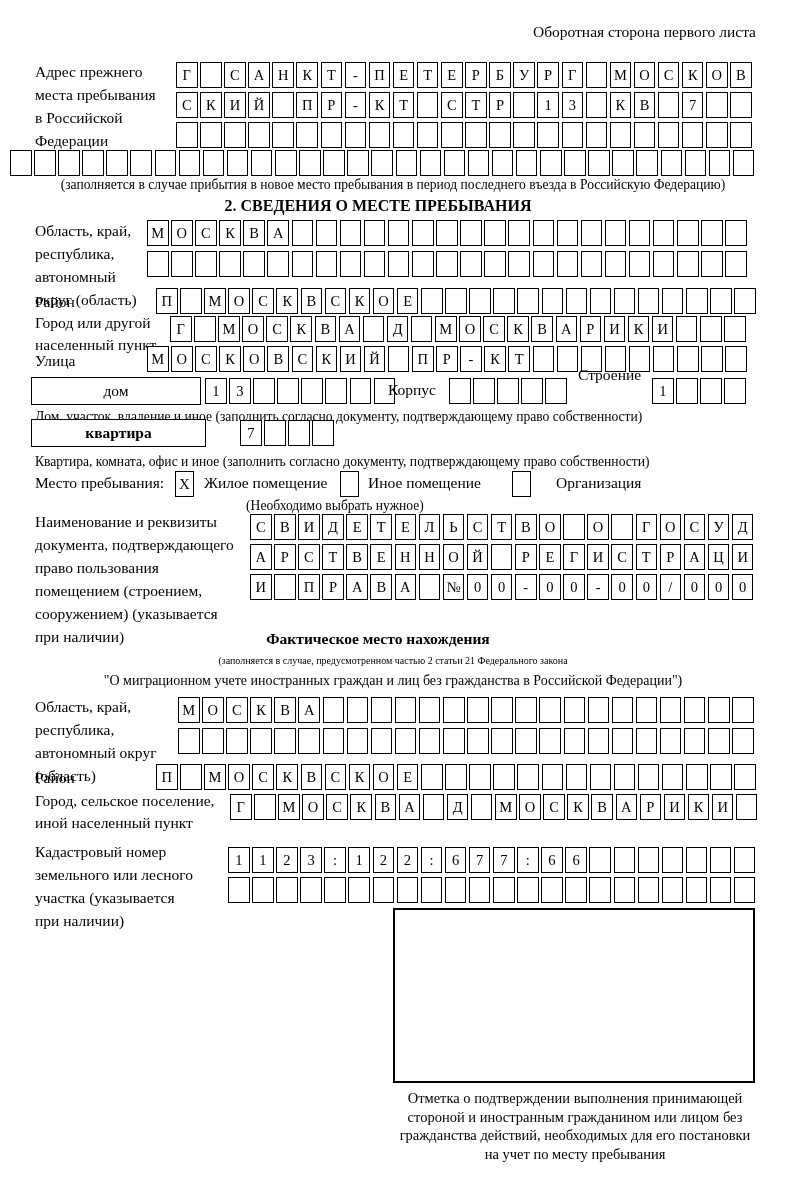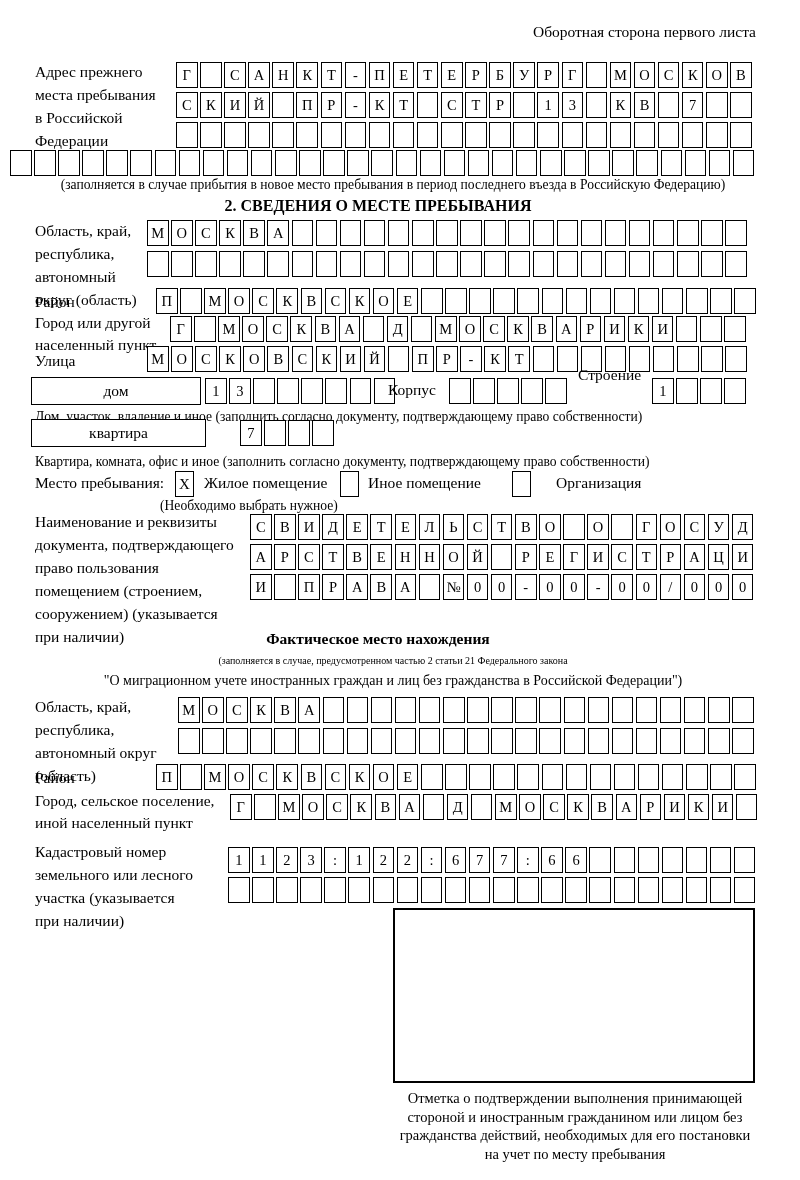--- a/index.html
+++ b/index.html
@@ -317,37 +317,37 @@
     </div>
   <div class="hdr" style="left:578px;top:366px;">Строение</div>
   <div class="row" style="left:652px;top:378px;">
       <span class="cell">1</span>
       <span class="cell"></span>
       <span class="cell"></span>
       <span class="cell"></span>
     </div>
   <div class="note" style="left:35px;top:409px;">Дом, участок, владение и иное (заполнить согласно документу, подтверждающему право собственности)</div>
 
-  <div class="fieldbox" style="left:31px;top:419px;width:175px;">квартира</div>
+  <div class="fieldbox" style="left:31px;top:419px;width:175px;font-weight:bold;">квартира</div>
   <div class="row" style="left:240px;top:420px;">
       <span class="cell">7</span>
       <span class="cell"></span>
       <span class="cell"></span>
       <span class="cell"></span>
     </div>
   <div class="note" style="left:35px;top:432px;margin-top:22px;">Квартира, комната, офис и иное (заполнить согласно документу, подтверждающему право собственности)</div>
 
   <div class="hdr" style="left:35px;top:474px;">Место пребывания:</div>
   <div class="cbox" style="left:175px;top:471px;">X</div>
   <div class="hdr" style="left:204px;top:474px;">Жилое помещение</div>
   <div class="cbox" style="left:340px;top:471px;"></div>
   <div class="hdr" style="left:368px;top:474px;">Иное помещение</div>
   <div class="cbox" style="left:512px;top:471px;"></div>
   <div class="hdr" style="left:556px;top:474px;">Организация</div>
-  <div class="note" style="left:160px;top:498px;width:350px;">(Необходимо выбрать нужное)</div>
+  <div class="note" style="left:160px;top:498px;width:350px;text-align:center;">(Необходимо выбрать нужное)</div>
 
   <div class="lbl" style="left:35px;top:510px;width:215px;">Наименование и реквизиты
 документа, подтверждающего
 право пользования
 помещением (строением,
 сооружением) (указывается
 при наличии)</div>
   <div class="row" style="left:250px;top:514px;">
       <span class="cell">С</span>
       <span class="cell">В</span>

